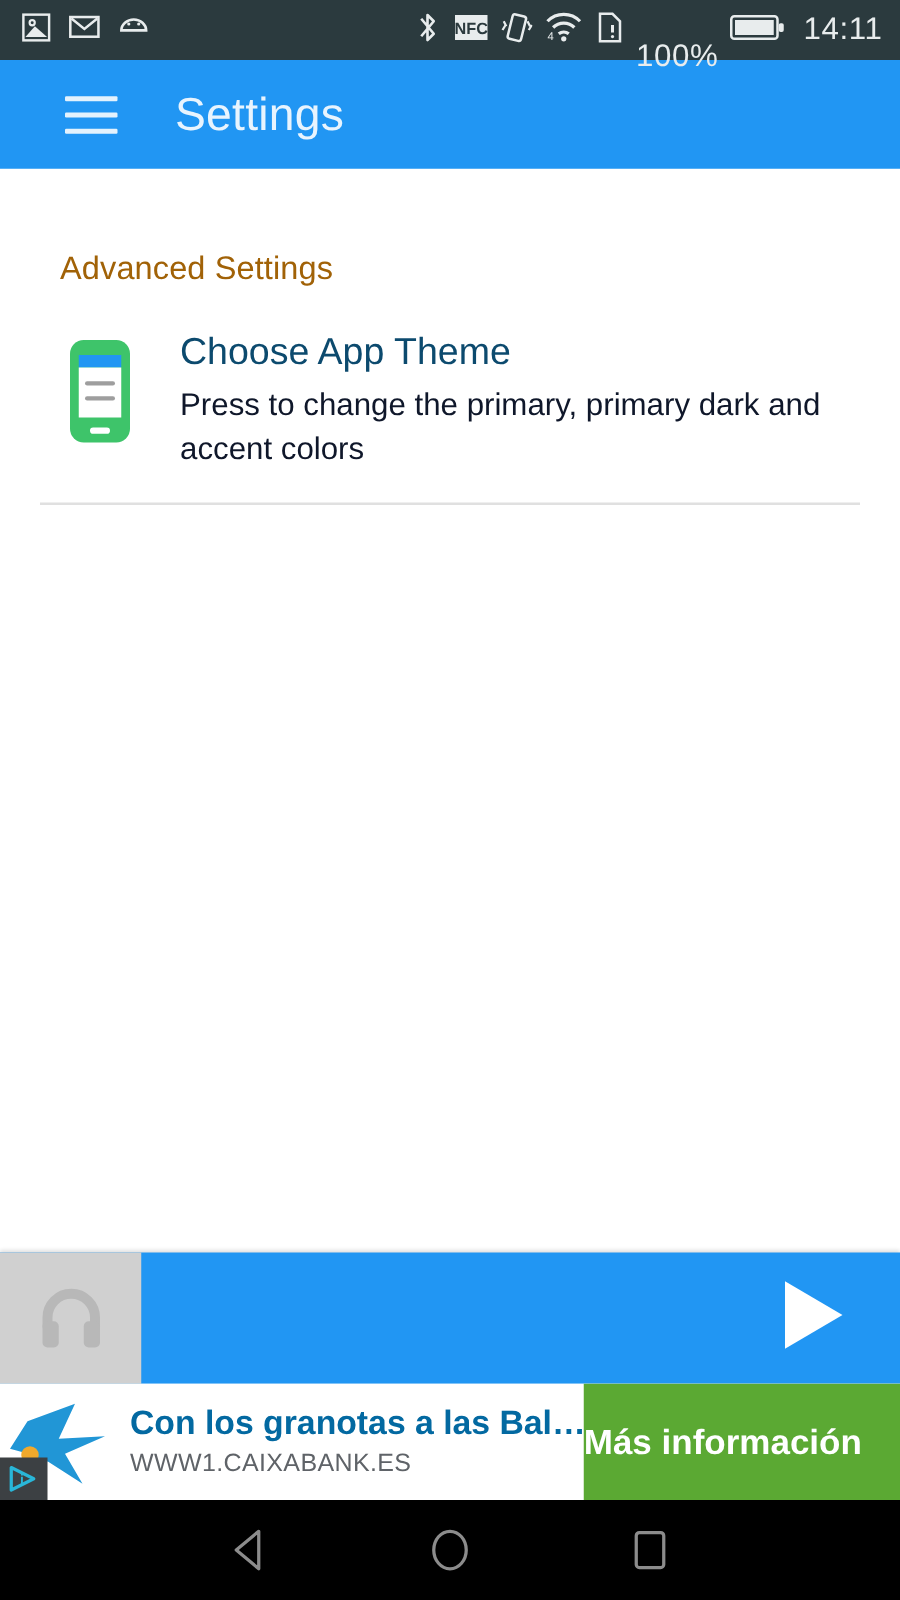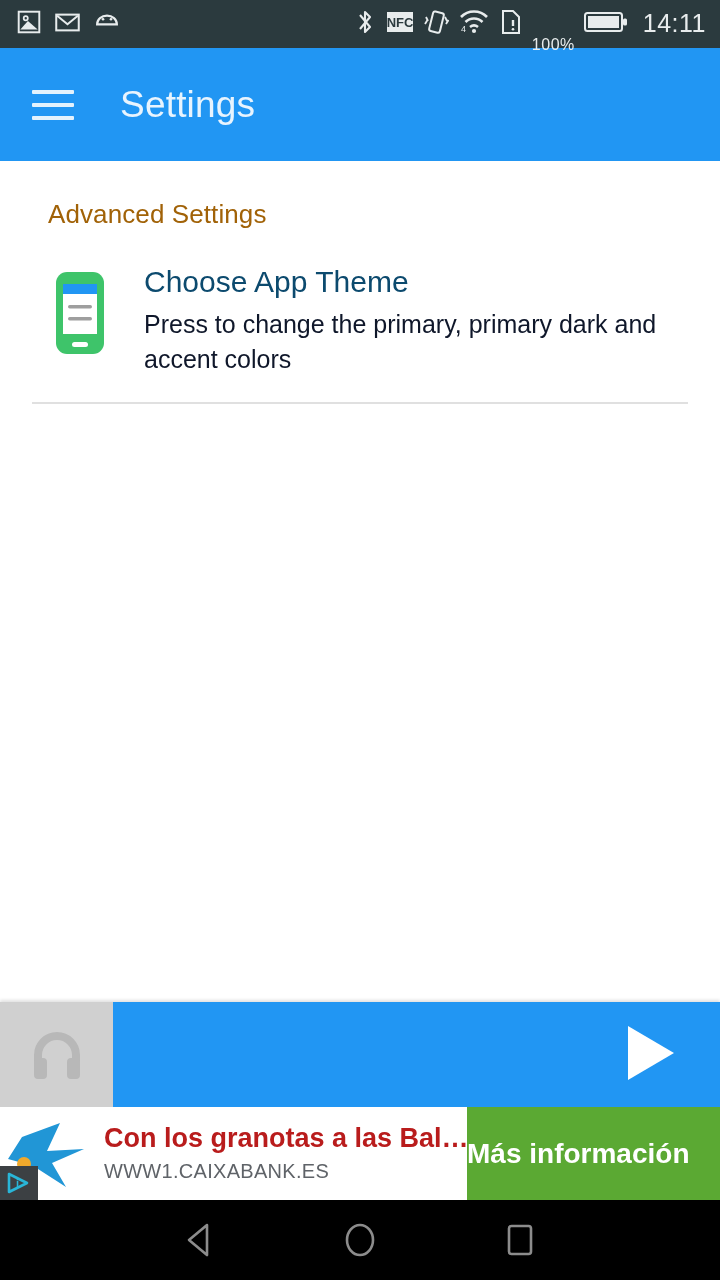--- a/index.html
+++ b/index.html
@@ -11,27 +11,27 @@
   .screen { position:relative; width:720px; height:1280px; background:#ffffff; }
 
   
   .status-bar{
     height:48px; background:#2b3a3e; display:flex; align-items:center;
     padding:0 14px 0 16px; color:#e8eced;
   }
   .status-left{ display:flex; align-items:center; gap:12px; }
   .status-right{ margin-left:auto; display:flex; align-items:center; gap:9px; }
   .sicon{ display:block; }
-  .battery-text{ font-size:16px; letter-spacing:.5px; line-height:1; padding-bottom:2px;margin-top:44px;}
+  .battery-text{ font-size:25px; letter-spacing:.5px; line-height:1; padding-bottom:2px;margin-top:44px;}
   .clock{ font-size:25px; letter-spacing:.5px; line-height:1; padding-bottom:2px; margin-left:6px;}
 
   
   .toolbar{
-    height:113px; background:#2196f3; display:flex; align-items:center;
-    padding-left:32px;
+    height:87px; background:#2196f3; display:flex; align-items:center;
+    padding-left:52px;
   }
   .hamburger{ width:42px; height:30px; display:flex; flex-direction:column;
     justify-content:space-between; cursor:pointer; }
   .hamburger span{ display:block; height:4px; background:#e3f2fd; border-radius:1px; }
   .toolbar-title{ color:#e8f4fe; font-size:37px; margin-left:46px; letter-spacing:.2px; }
 
   
   .content{ position:absolute; top:161px; left:0; right:0; bottom:0; background:#fff; }
   .category-title{
     color:#a16207; font-size:26px; padding:38px 0 0 48px; letter-spacing:.1px;
@@ -50,21 +50,21 @@
     display:flex; align-items:center; justify-content:center; }
   .player-body{ flex:1; position:relative; display:flex; align-items:center;
     justify-content:flex-end; padding-right:42px; }
 
   
   .ad{ position:absolute; left:0; right:0; bottom:80px; height:93px; display:flex;
        background:#ffffff; }
   .ad-main{ flex:1; display:flex; align-items:center; position:relative; overflow:hidden; }
   .ad-logo{ width:104px; flex:0 0 104px; height:93px; position:relative; }
   .ad-copy{ flex:1; padding-right:8px; }
-  .ad-headline{ font-size:27px; font-weight:bold; color:#b91c1c; line-height:1.1;
+  .ad-headline{ font-size:27px; font-weight:bold; color:#0369a1; line-height:1.1;
     white-space:nowrap; overflow:hidden;text-align:center; }
   .ad-url{ font-size:20px; color:#5f6368; margin-top:6px; letter-spacing:.3px; }
   .adchoices{ position:absolute; left:0; bottom:0; width:38px; height:34px;
     background:#3c4043; display:flex; align-items:center; justify-content:center; }
   .ad-cta{ width:253px; flex:0 0 253px; background:#5ba933; display:flex;
     align-items:center; justify-content:flex-start; }
   .ad-cta-label{ color:#fff; font-size:28px; font-weight:bold; }
 
   
   .navbar{ position:absolute; left:0; right:0; bottom:0; height:80px; background:#000;

